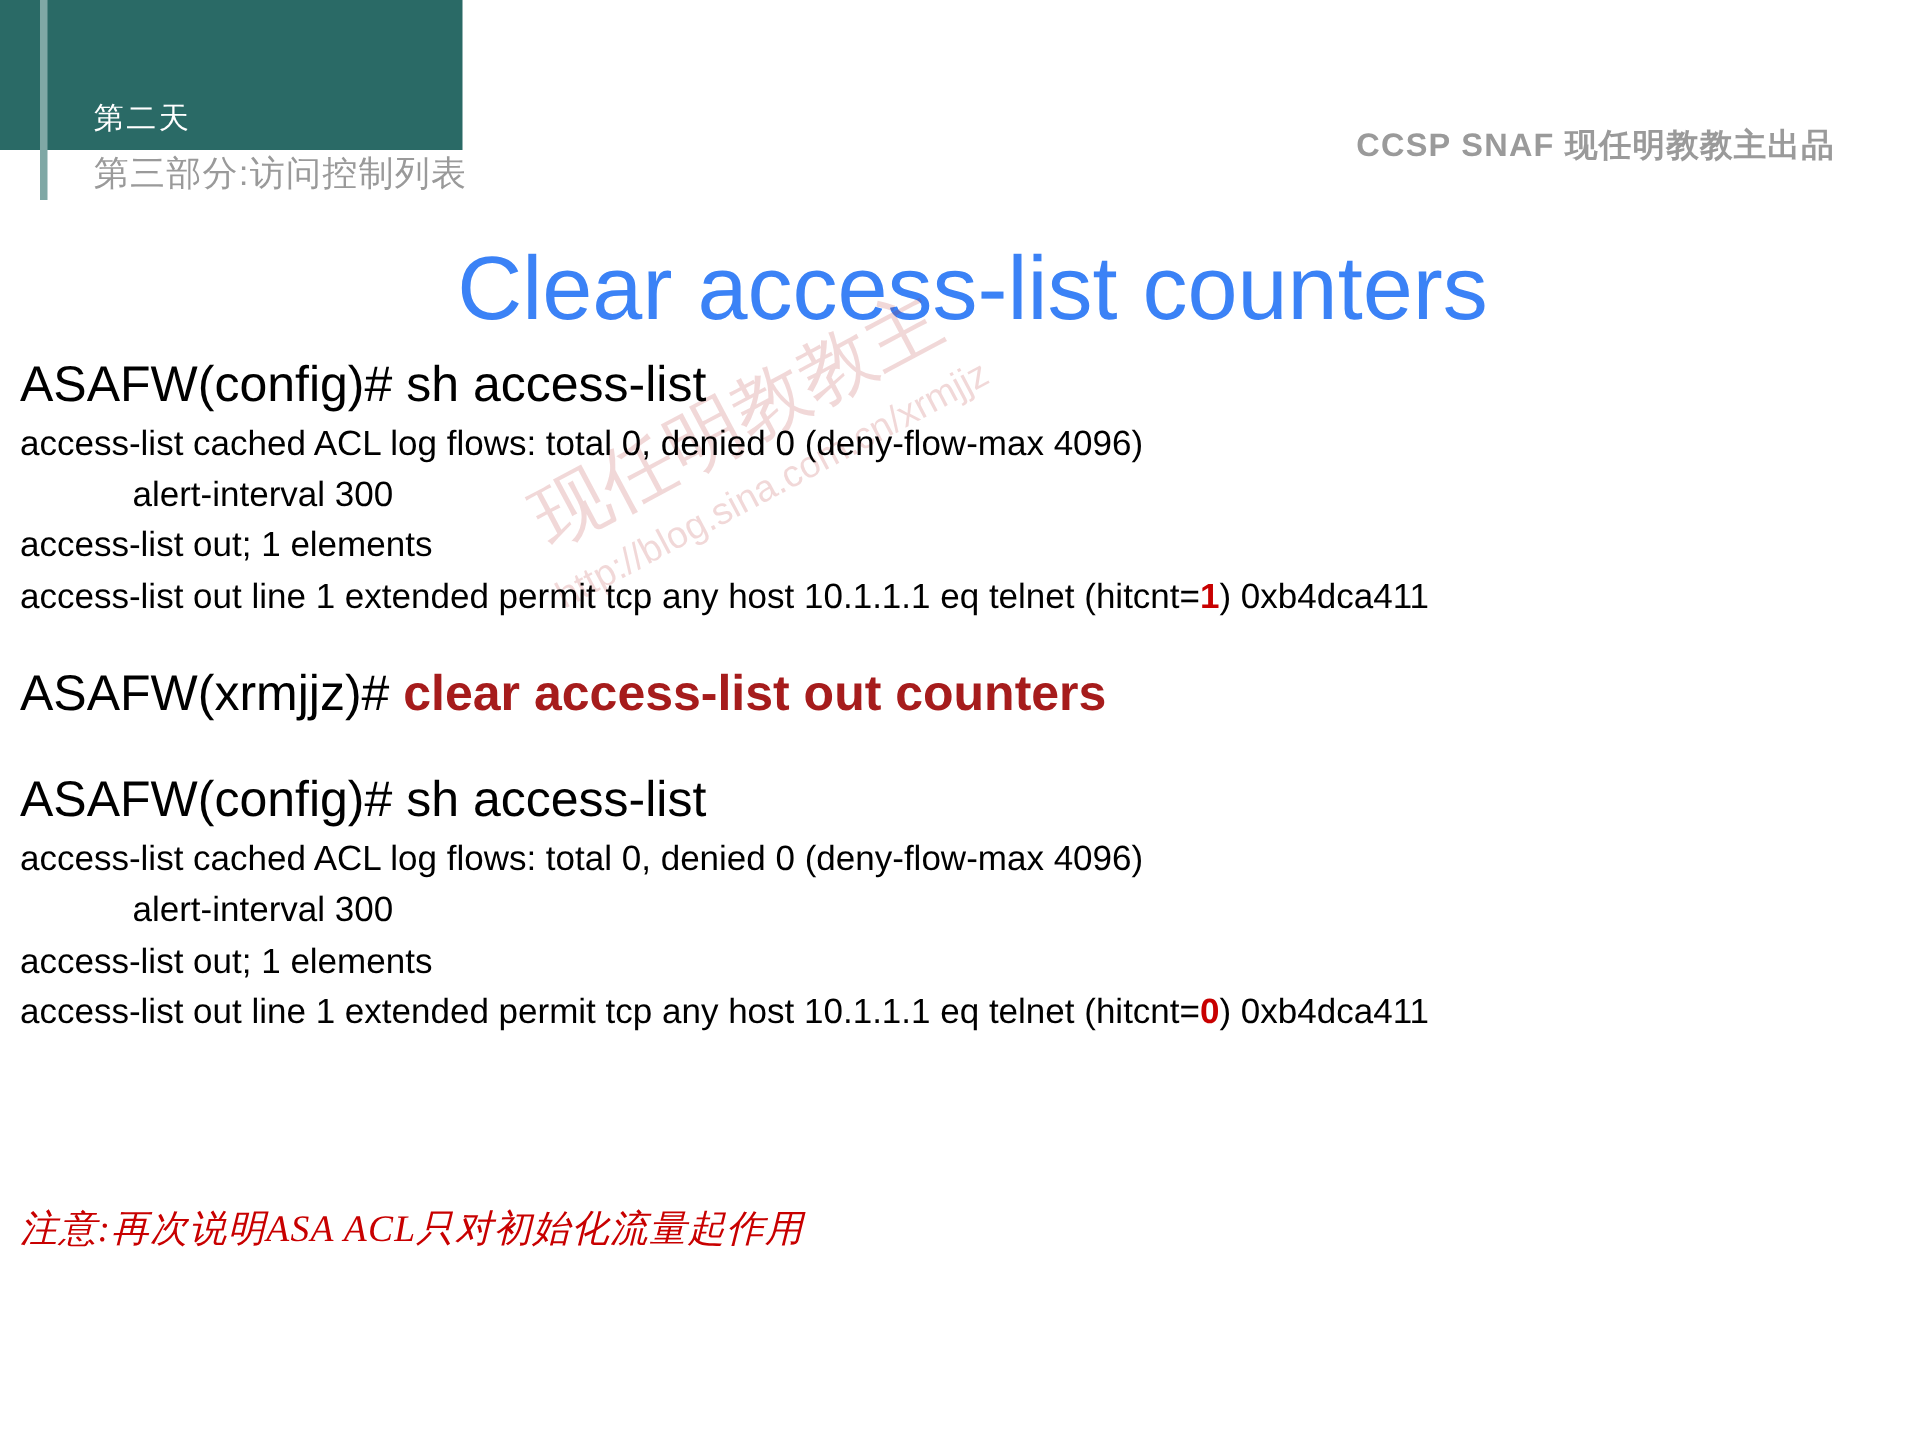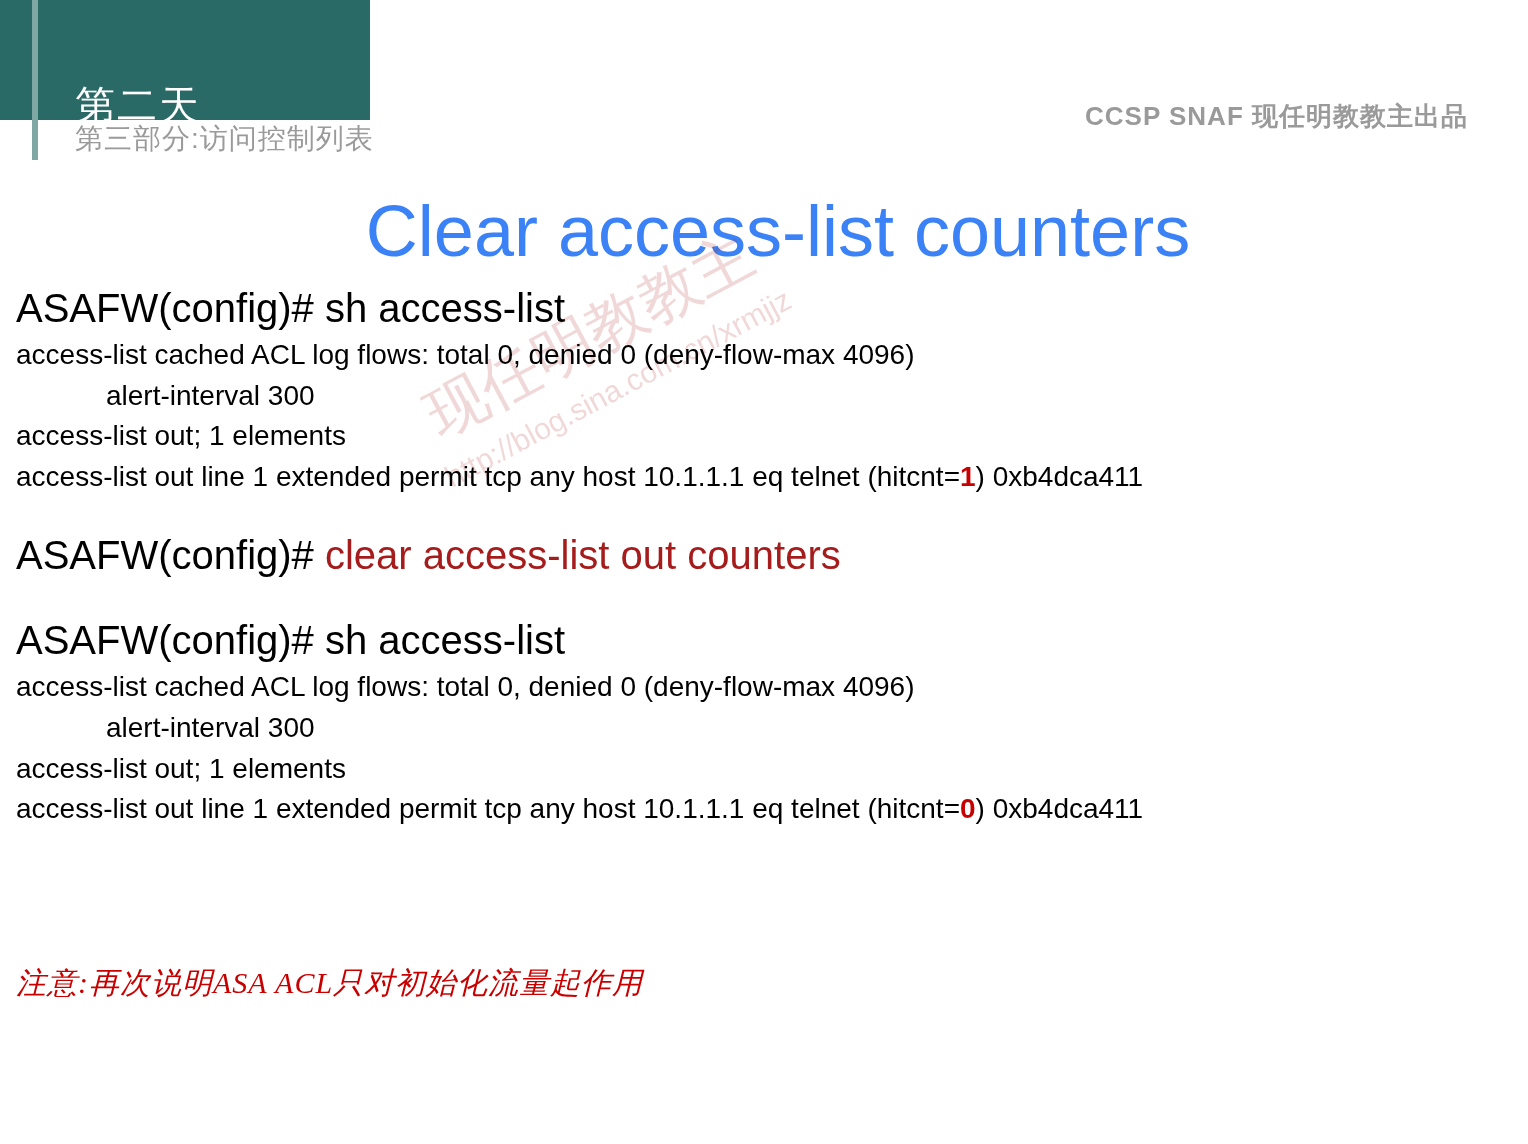--- a/index.html
+++ b/index.html
@@ -1,27 +1,27 @@
 <!DOCTYPE html>
 <html><head>
 <meta charset="utf-8">
 <style>
   * { margin: 0; padding: 0; box-sizing: border-box; }
   html, body { width: 1528px; height: 1144px; font-family: Arial, "Microsoft YaHei", sans-serif; background: #fff; position: relative; overflow: hidden; }
   .header-bar { position: absolute; top: 0; left: 0; width: 370px; height: 120px; background: #2a6a66; }
   .header-accent { position: absolute; top: 0; left: 32px; width: 6px; height: 160px; background: #7fa8a5; }
-  .day-label { position: absolute; top: 78px; left: 75px; font-size: 40px; color: #fff; font-weight: 400; letter-spacing: 2px; }
+  .day-label { position: absolute; top: 78px; left: 75px; font-size: 24px; color: #fff; font-weight: 400; letter-spacing: 2px; }
   .section-label { position: absolute; top: 120px; left: 75px; font-size: 28px; color: #9a9a9a; letter-spacing: 1px; text-align: center; }
   .top-right { position: absolute; top: 80px; right: 60px; font-size: 26px; color: #9a9a9a; font-weight: bold; letter-spacing: 1px; margin-top: 19px; }
   .title { position: absolute; top: 190px; left: 0; width: 100%; text-align: center; font-size: 72px; color: #3b82f6; font-weight: 400; padding-left: 28px; }
   .body { position: absolute; top: 280px; left: 16px; right: 16px; color: #000; }
   .cmd-line { font-size: 40px; margin-top: 6px; margin-bottom: 4px; }
   .out-line { font-size: 28px; line-height: 1.45; }
   .indent { padding-left: 90px; }
-  .red-bold { color: #a61c1c; font-weight: normal; }
+  .red-bold { color: #a61c1c; font-weight: bold; }
   .red-inline { color: #c80000; font-weight: bold; }
   .note { position: absolute; bottom: 140px; left: 16px; font-size: 30px; color: #c80000; font-family: SimSun, serif; letter-spacing: 1px; font-style: italic; }
   .gap { height: 30px; }
   .watermark { position: absolute; top: 300px; left: 300px; width: 600px; font-size: 60px; color: rgba(180,40,40,0.18); transform: rotate(-28deg); text-align: center; pointer-events: none; font-family: "KaiTi","STKaiti",serif; line-height: 1.1; }
   .watermark .wm-url { font-size: 30px; font-family: Arial, sans-serif; display: block; margin-top: 10px; }
 </style>
 </head>
 <body>
 
 <div class="header-bar"></div>
@@ -43,21 +43,21 @@
   <div class="out-line">access-list cached ACL log flows: total 0, denied 0 (deny-flow-max 4096)</div>
   <div class="out-line indent">alert-interval 300</div>
   <div class="out-line">access-list out; 1 elements</div>
   <div class="out-line">
     <span>access-list out line 1 extended permit tcp any host 10.1.1.1 eq telnet (hitcnt=</span><span class="red-inline">1</span><span>) 0xb4dca411</span>
   </div>
 
   <div class="gap"></div>
 
   <div class="cmd-line">
-    <span>ASAFW(config)# </span><span class="red-bold">clear access-list out counters</span>
+    <span>ASAFW(xrmjjz)# </span><span class="red-bold">clear access-list out counters</span>
   </div>
 
   <div class="gap"></div>
 
   <div class="cmd-line">ASAFW(config)# sh access-list</div>
   <div class="out-line">access-list cached ACL log flows: total 0, denied 0 (deny-flow-max 4096)</div>
   <div class="out-line indent">alert-interval 300</div>
   <div class="out-line">access-list out; 1 elements</div>
   <div class="out-line">
     <span>access-list out line 1 extended permit tcp any host 10.1.1.1 eq telnet (hitcnt=</span><span class="red-inline">0</span><span>) 0xb4dca411</span>

